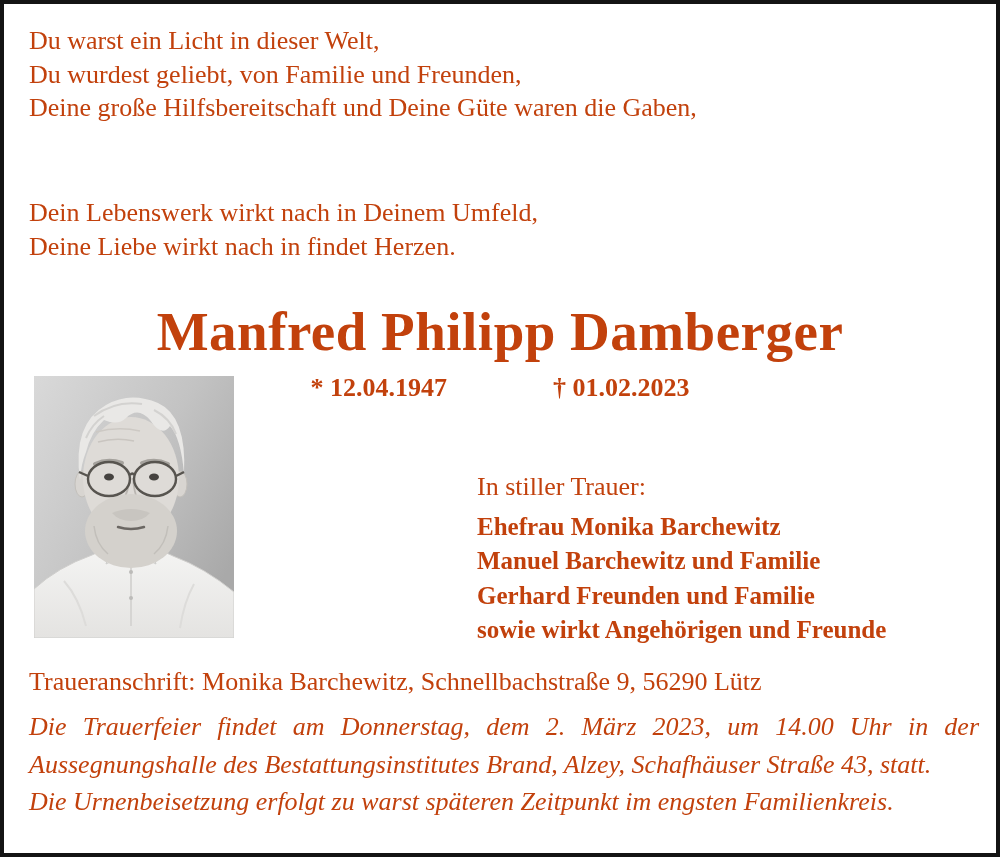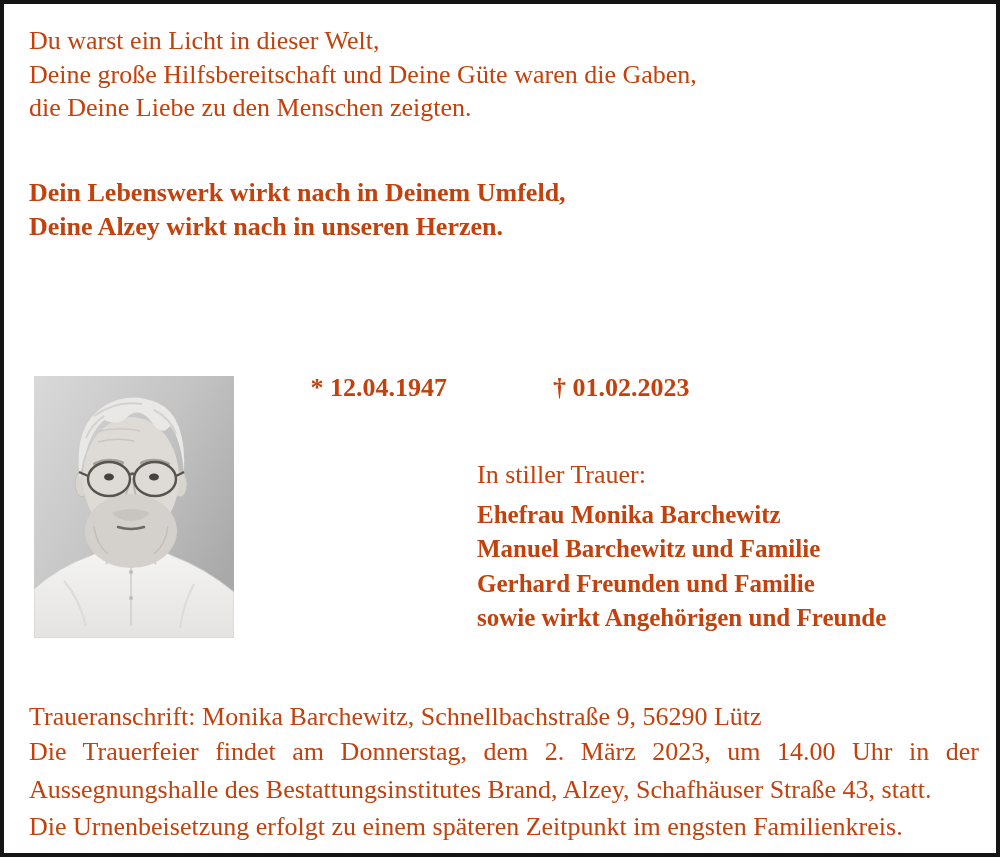--- a/index.html
+++ b/index.html
@@ -9,56 +9,57 @@
     height: 857px;
     box-sizing: border-box;
     border: 4px solid #141414;
     background: #ffffff;
     color: #c2410c;
     font-family: "Liberation Serif", serif;
     overflow: hidden;
   }
   .poem { position: absolute; left: 25px; font-size: 26px; line-height: 33.5px; white-space: nowrap; }
   .poem.stanza-1 { top: 20px; }
-  .poem.stanza-2 { top: 172px; font-weight: bold; }
+  .poem.stanza-2 { top: 192px; }
   .deceased-name {
     position: absolute; left: 0; right: 0; top: 295px;
     text-align: center; font-size: 55px; font-weight: bold; line-height: 1.2;
     letter-spacing: 0.5px; white-space: nowrap;
   }
   .dates-row {
     position: absolute; left: 0; right: 0; top: 369px;
     display: flex; justify-content: center; gap: 106px;
     font-size: 26px; font-weight: bold;
   }
   .date-item { white-space: nowrap; }
   .photo-frame { position: absolute; left: 30px; top: 372px; width: 200px; height: 262px; }
   .photo-frame svg { display: block; width: 100%; height: 100%; }
   .mourners { position: absolute; left: 473px; top: 450px; font-size: 25px; line-height: 34.5px; white-space: nowrap; }
-  .mourners .intro { font-size: 26px; font-weight: normal; margin: 4px 0 5px 0; }
+  .mourners .intro { font-size: 26px; font-weight: normal; margin: 16px 0 5px 0; }
   .mourners .name { font-weight: bold; }
-  .address { position: absolute; left: 25px; top: 663px; font-size: 26px; white-space: nowrap; margin-top: 35px; }
-  .footer { position: absolute; left: 25px; top: 729px; width: 950px; font-size: 26px; line-height: 37.5px; }
+  .address { position: absolute; left: 25px; top: 663px; font-size: 26px; white-space: nowrap; }
+  .footer { position: absolute; left: 25px; top: 704px; width: 950px; font-size: 26px; line-height: 37.5px; font-style: italic; }
   .footer p { margin: 0; text-align: justify; }
 </style>
 </head>
 <body>
 
 <div class="page">
 
   <div class="poem stanza-1">
     <div>Du warst ein Licht in dieser Welt,</div>
+    <div>Du wurdest geliebt, von Familie und Freunden,</div>
     <div>Deine große Hilfsbereitschaft und Deine Güte waren die Gaben,</div>
-    <div>die Deine Liebe zu den Menschen zeigten.</div>
   </div>
   <div class="poem stanza-2">
     <div>Dein Lebenswerk wirkt nach in Deinem Umfeld,</div>
-    <div>Deine Alzey wirkt nach in unseren Herzen.</div>
+    <div>Deine Liebe wirkt nach in findet Herzen.</div>
   </div>
 
+  <div class="deceased-name">Manfred Philipp Damberger</div>
 
   <div class="dates-row">
     <div class="date-item">
       <span>*</span>
       <span>12.04.1947</span>
     </div>
     <div class="date-item">
       <span>†</span>
       <span>01.02.2023</span>
     </div>
@@ -141,16 +142,16 @@
     <div class="name">Ehefrau Monika Barchewitz</div>
     <div class="name">Manuel Barchewitz und Familie</div>
     <div class="name">Gerhard Freunden und Familie</div>
     <div class="name">sowie wirkt Angehörigen und Freunde</div>
   </div>
 
   <div class="address">Traueranschrift: Monika Barchewitz, Schnellbachstraße 9, 56290 Lütz</div>
 
   <div class="footer">
     <p>Die Trauerfeier findet am Donnerstag, dem 2. März 2023, um 14.00 Uhr in der Aussegnungshalle des Bestattungsinstitutes Brand, Alzey, Schafhäuser Straße 43, statt.</p>
-    <p>Die Urnenbeisetzung erfolgt zu einem späteren Zeitpunkt im engsten Familienkreis.</p>
+    <p>Die Urnenbeisetzung erfolgt zu warst späteren Zeitpunkt im engsten Familienkreis.</p>
   </div>
 
 </div>
 
 </body></html>

